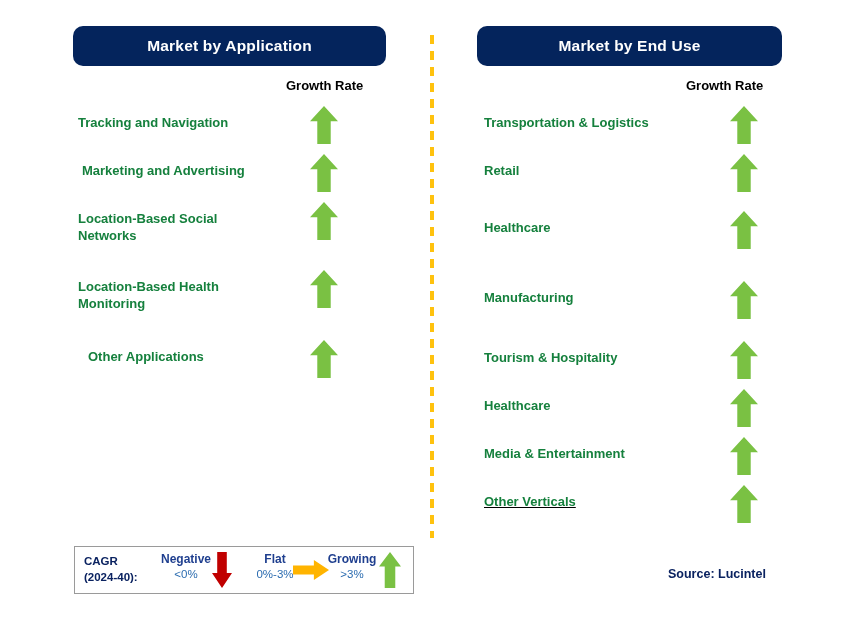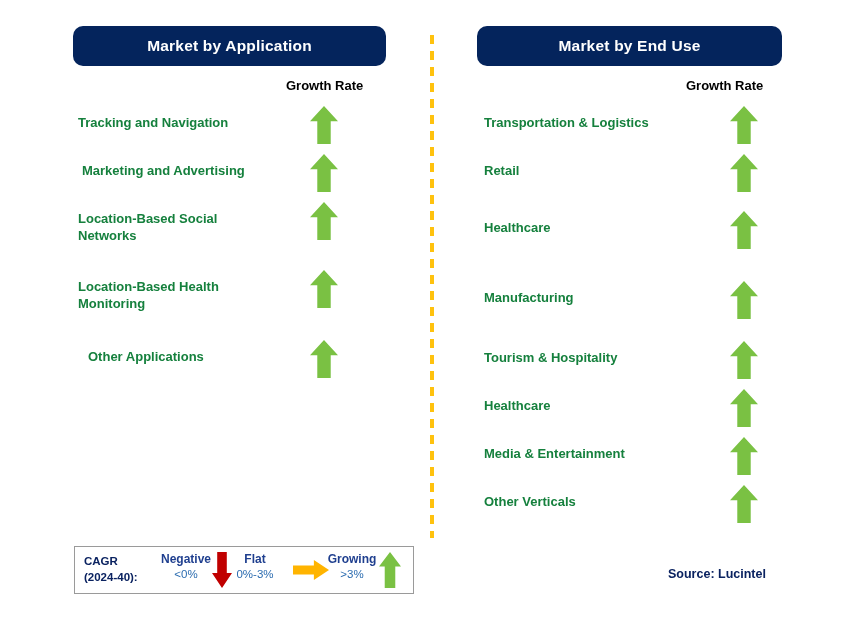--- a/index.html
+++ b/index.html
@@ -126,21 +126,21 @@
     color: #1f3f8f;
     white-space: nowrap;
   }
   .legend-value {
     font-size: 11.5px;
     color: #2b6cb0;
     white-space: nowrap;
     margin-top: 2px;
   }
   #legend-item-negative { left: 78px;  top: 5px; width: 66px; }
-  #legend-item-flat     { left: 147px; top: 5px; width: 66px; }
+  #legend-item-flat     { left: 167px; top: 5px; width: 66px; }
   #legend-item-growing  { left: 244px; top: 5px; width: 66px; }
 
   .legend-arrow { position: absolute; }
   #legend-arrow-negative { left: 137px; top: 5px;  width: 20px; height: 36px; }
   #legend-arrow-flat     { left: 218px; top: 13px; width: 36px; height: 20px; }
   #legend-arrow-growing  { left: 304px; top: 5px;  width: 22px; height: 36px; }
 
   
   #source {
     position: absolute;
@@ -212,21 +212,21 @@
     </div>
     <div class="row-arrow arrow-up" style="top: 237px;"></div>
     <div class="row" style="top: 293px; left: 0px;">
       <div class="row-label">Healthcare</div>
     </div>
     <div class="row-arrow arrow-up" style="top: 285px;"></div>
     <div class="row" style="top: 341px; left: 0px;">
       <div class="row-label">Media &amp; Entertainment</div>
     </div>
     <div class="row-arrow arrow-up" style="top: 333px;"></div>
-    <div class="row" style="top: 389px; left: 0px;">
+    <div class="row" style="top: 389px; left: 0px; text-decoration: underline;">
       <div class="row-label">Other Verticals</div>
     </div>
     <div class="row-arrow arrow-up" style="top: 381px;"></div>
   </div>
 
 <div id="legend">
   <div class="legend-title">CAGR
 (2024-40):</div>
 
   <div class="legend-item" id="legend-item-negative">

